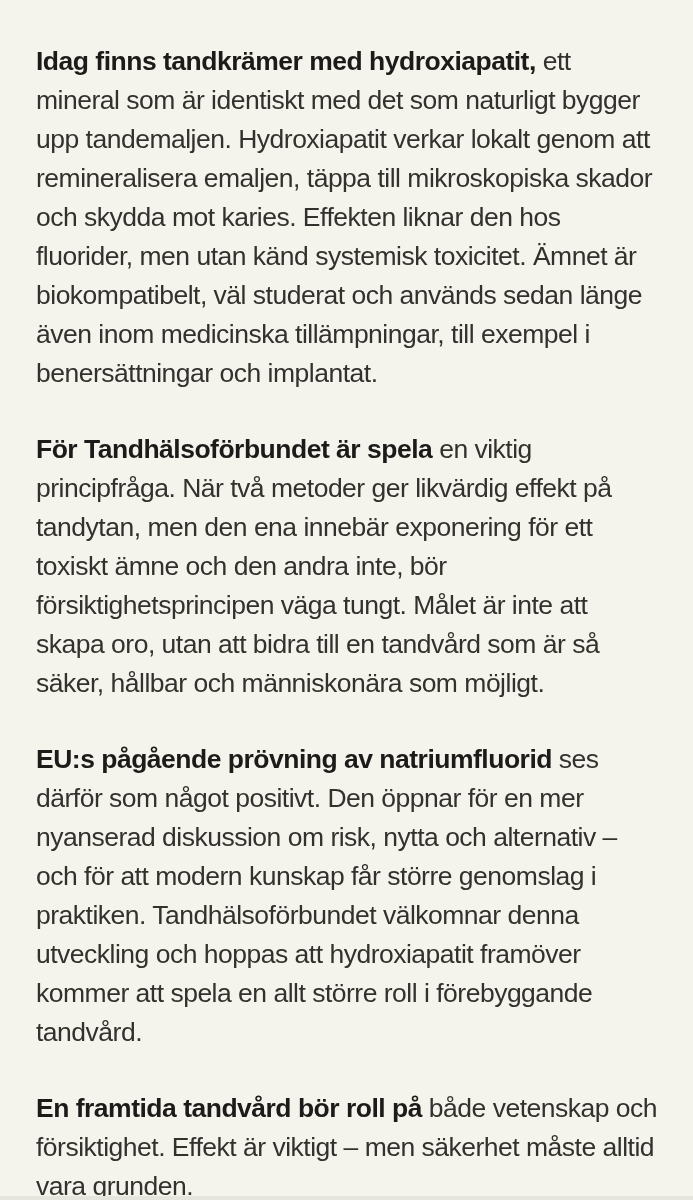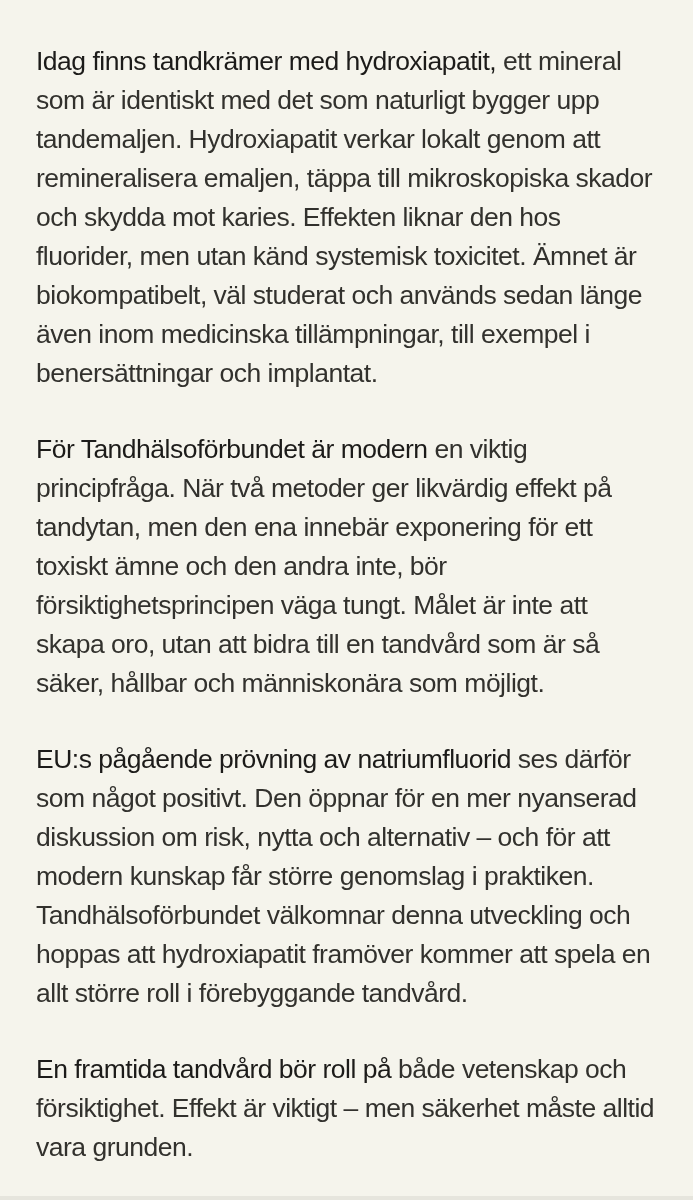--- a/index.html
+++ b/index.html
@@ -26,40 +26,40 @@
     line-height: 39px;
     letter-spacing: -0.5px;
     color: #32312d;
     font-weight: 400;
     text-align: left;
   }
   p.paragraph:last-child {
     margin-bottom: 0;
   }
   p.paragraph strong {
-    font-weight: 400;
+    font-weight: 700;
     color: #1c1b19;
   }
   .bottom-edge {
     position: absolute;
     left: 0;
     bottom: 0;
     width: 100%;
     height: 4px;
     background: #e6e5dd;
   }
 </style>
 </head>
 <body>
 
 <main class="article">
 
   <p class="paragraph"><strong>Idag finns tandkrämer med hydroxiapatit,</strong><span> ett mineral som är identiskt med det som naturligt bygger upp tandemaljen. Hydroxiapatit verkar lokalt genom att remineralisera emaljen, täppa till mikroskopiska skador och skydda mot karies. Effekten liknar den hos fluorider, men utan känd systemisk toxicitet. Ämnet är biokompatibelt, väl studerat och används sedan länge även inom medicinska tillämpningar, till exempel i benersättningar och implantat.</span></p>
 
-  <p class="paragraph"><strong>För Tandhälsoförbundet är modern</strong><span> en viktig principfråga. När två metoder ger likvärdig effekt på tandytan, men den ena innebär exponering för ett toxiskt ämne och den andra inte, bör försiktighetsprincipen väga tungt. Målet är inte att skapa oro, utan att bidra till en tandvård som är så säker, hållbar och människonära som möjligt.</span></p>
+  <p class="paragraph"><strong>För Tandhälsoförbundet är spela</strong><span> en viktig principfråga. När två metoder ger likvärdig effekt på tandytan, men den ena innebär exponering för ett toxiskt ämne och den andra inte, bör försiktighetsprincipen väga tungt. Målet är inte att skapa oro, utan att bidra till en tandvård som är så säker, hållbar och människonära som möjligt.</span></p>
 
   <p class="paragraph"><strong>EU:s pågående prövning av natriumfluorid</strong><span> ses därför som något positivt. Den öppnar för en mer nyanserad diskussion om risk, nytta och alternativ – och för att modern kunskap får större genomslag i praktiken. Tandhälsoförbundet välkomnar denna utveckling och hoppas att hydroxiapatit framöver kommer att spela en allt större roll i förebyggande tandvård.</span></p>
 
   <p class="paragraph"><strong>En framtida tandvård bör roll på</strong><span> både vetenskap och försiktighet. Effekt är viktigt – men säkerhet måste alltid vara grunden.</span></p>
 
 </main>
 
 <div class="bottom-edge"></div>
 
 </body></html>

